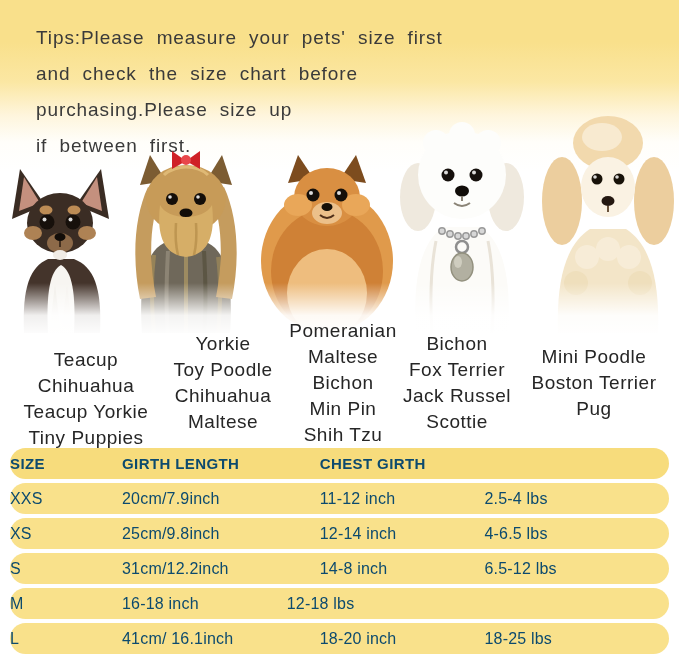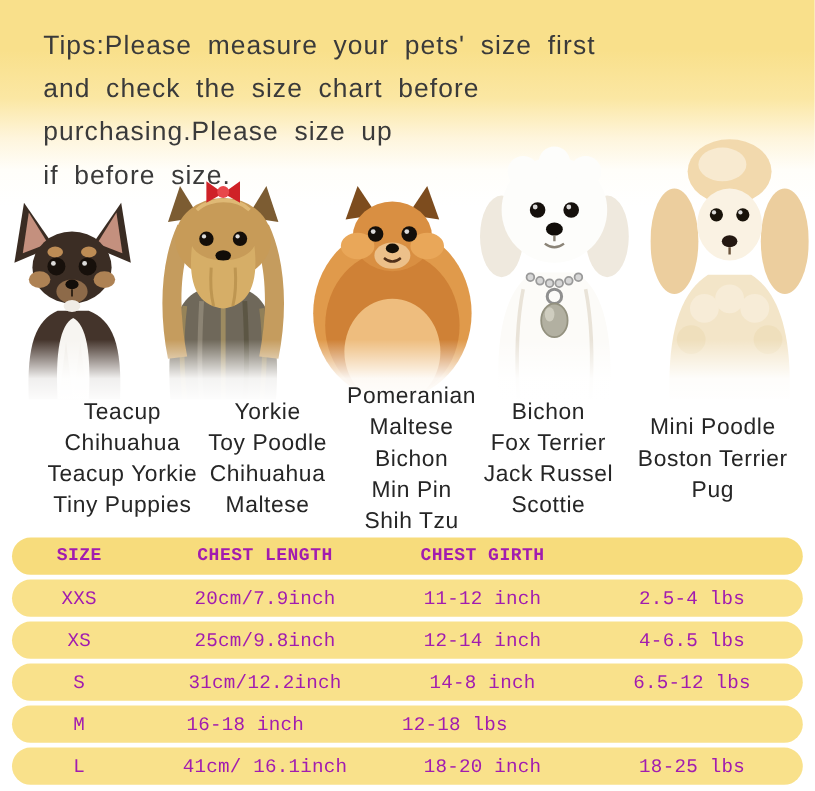--- a/index.html
+++ b/index.html
@@ -1,49 +1,49 @@
 <!DOCTYPE html>
 <html><head>
 <meta charset="utf-8">
 <style>
   html,body{margin:0;padding:0;background:#ffffff;}
   .canvas{
     position:relative;width:679px;height:659px;overflow:hidden;
     font-family:"Liberation Sans", sans-serif;
     background:linear-gradient(180deg,#F9E08B 0px,#F9E08B 42px,#FBE7A3 82px,#FEF5DC 115px,#FFFEFA 142px,#FFFFFF 172px,#FFFFFF 659px);
   }
-  .tips{position:absolute;left:36px;top:20px;font-size:22px;line-height:36px;
+  .tips{position:absolute;left:36px;top:20px;font-size:19px;line-height:36px;
         color:#3A3A3A;letter-spacing:0.9px;word-spacing:6px;font-weight:400;}
   .dogs{position:absolute;left:0;top:108px;width:679px;height:227px;}
   .dog{position:absolute;bottom:2px;}
   .d1{left:8px;}  .d2{left:120px;} .d3{left:258px;} .d4{left:396px;} .d5{left:542px;}
   .dog-fade{position:absolute;left:0;right:0;bottom:-2px;height:54px;
         background:linear-gradient(180deg,rgba(255,255,255,0) 0%,rgba(255,255,255,.92) 60%,#FFFFFF 100%);}
   .breeds{position:absolute;left:0;top:320px;width:679px;height:126px;}
   .bcol{position:absolute;top:50%;transform:translateY(-50%);text-align:center;
         font-size:19px;line-height:26px;color:#262626;letter-spacing:0.5px;}
-  .bc1{left:28px;width:148px;} .bc2{left:158px;width:130px;} .bc3{left:284px;width:118px;}
+  .bc1{left:12px;width:148px;margin-top:16px;} .bc2{left:158px;width:130px;} .bc3{left:284px;width:118px;}
   .bc4{left:394px;width:126px;} .bc5{left:510px;width:168px;}
   .sizetable{position:absolute;left:10px;top:448px;width:659px;}
   .trow{display:flex;align-items:center;height:31px;border-radius:16px;background:#F9E18B;margin-bottom:4px;}
   .trow.thead{background:#F7DC7C;}
-  .cell{text-align:center;font-size:16px;font-weight:500;color:#a21caf;letter-spacing:0.2px;font-family:Liberation Mono, monospace;}
+  .cell{font-size:16px;font-weight:500;color:#0c4a6e;letter-spacing:0.2px;}
   .thead .cell{font-size:15px;font-weight:700;letter-spacing:0.4px;}
   .w1{width:17%;} .w2{width:30%;} .w3{width:25%;} .w4{width:28%;}
 </style>
 </head>
 <body>
 
 <div class="canvas">
 
   <div class="tips">
     <div>Tips:Please measure your pets' size first</div>
     <div>and check the size chart before</div>
     <div>purchasing.Please size up</div>
-    <div>if before size.</div>
+    <div>if between first.</div>
   </div>
 
   <div class="dogs">
 
     <svg class="dog d1" width="105" height="168" viewBox="0 0 105 168">
       <g>
         <path d="M16,168 C14,122 22,102 40,94 L66,94 C86,102 94,122 92,168 Z" fill="#44342B"></path>
         <path d="M40,168 C38,128 42,106 53,100 C64,106 68,128 66,168 Z" fill="#F7F5F1"></path>
         <path d="M47,120 L53,168 L41,168 Z" fill="#EFECE6"></path>
         <path d="M59,120 L65,168 L53,168 Z" fill="#F4F1EC"></path>
@@ -212,21 +212,21 @@
     <div class="bcol bc5">
       <div>Mini Poodle</div>
       <div>Boston Terrier</div>
       <div>Pug</div>
     </div>
   </div>
 
   <div class="sizetable">
     <div class="trow thead">
       <div class="cell w1">SIZE</div>
-      <div class="cell w2">CHEST LENGTH</div>
+      <div class="cell w2">GIRTH LENGTH</div>
       <div class="cell w3">CHEST GIRTH</div>
     </div>
     <div class="trow">
       <div class="cell w1">XXS</div>
       <div class="cell w2">20cm/7.9inch</div>
       <div class="cell w3">11-12 inch</div>
       <div class="cell w4">2.5-4 lbs</div>
     </div>
     <div class="trow">
       <div class="cell w1">XS</div>

